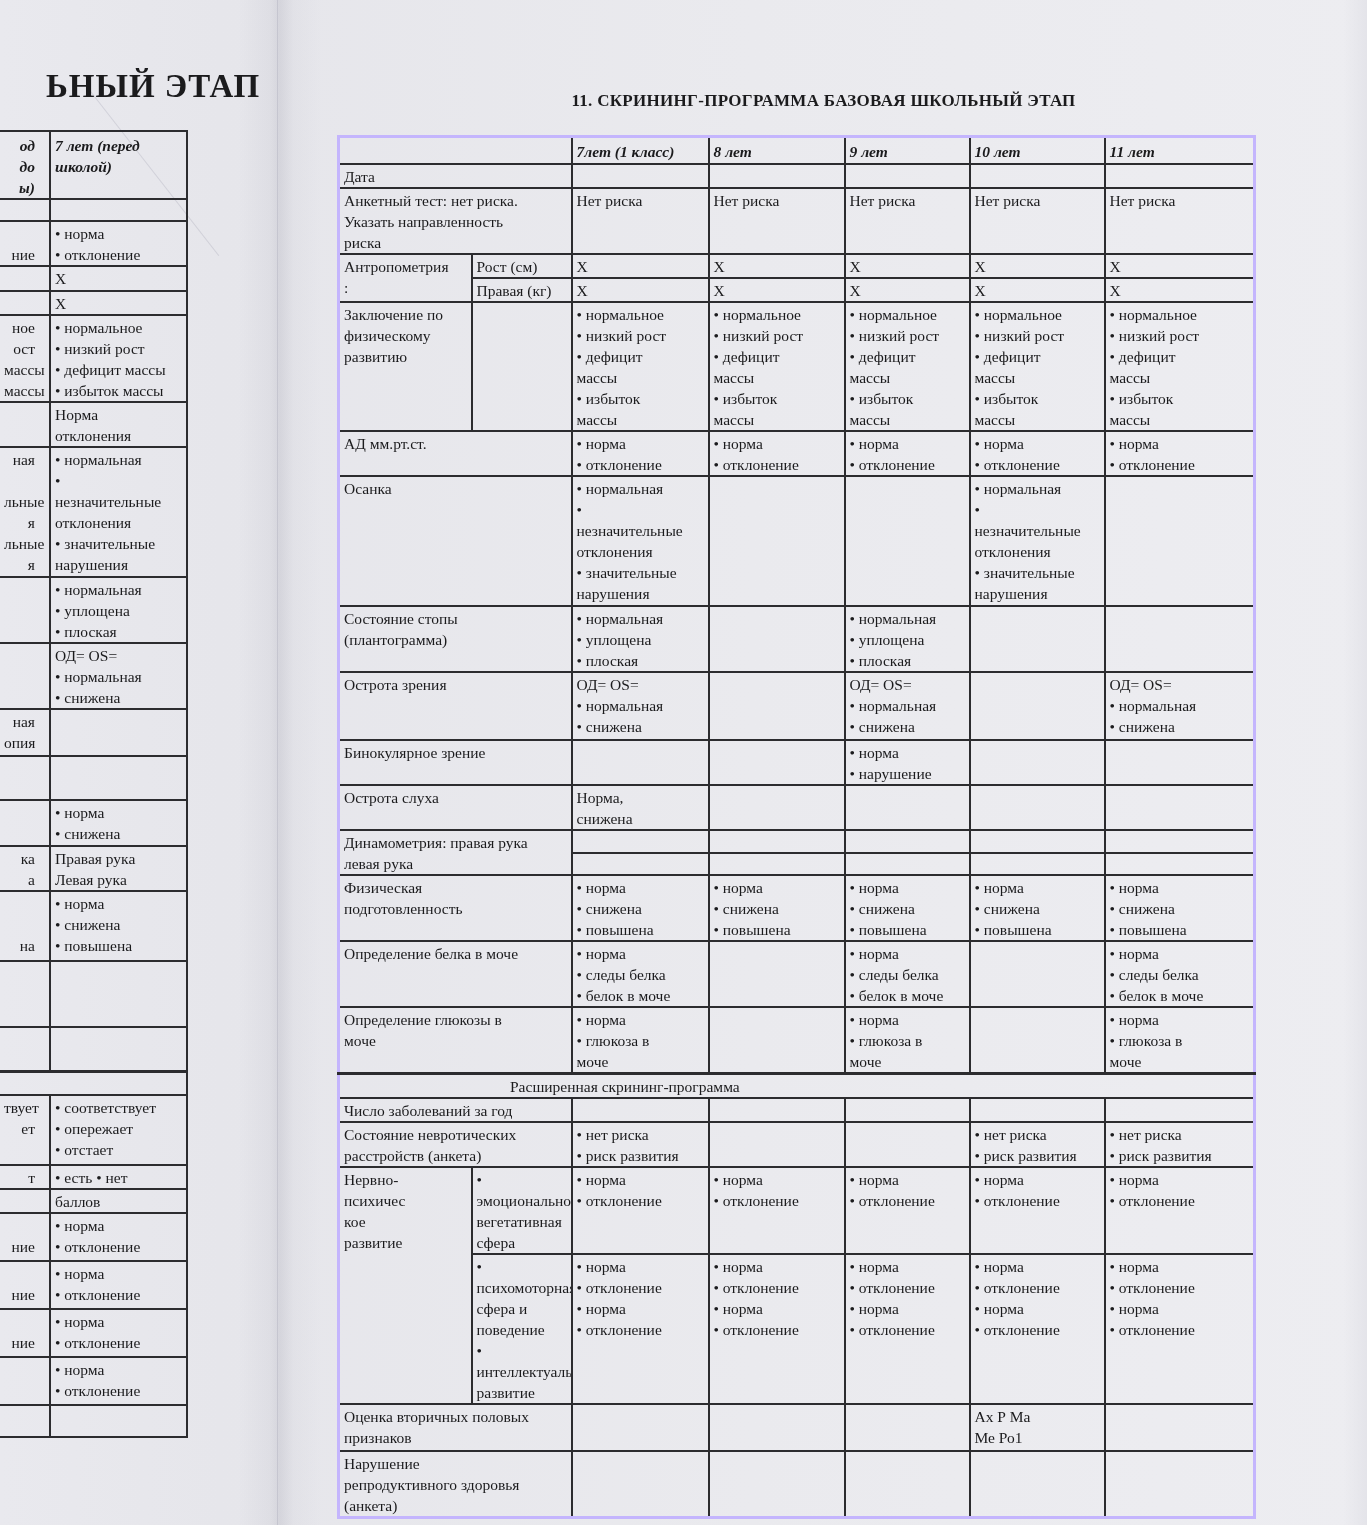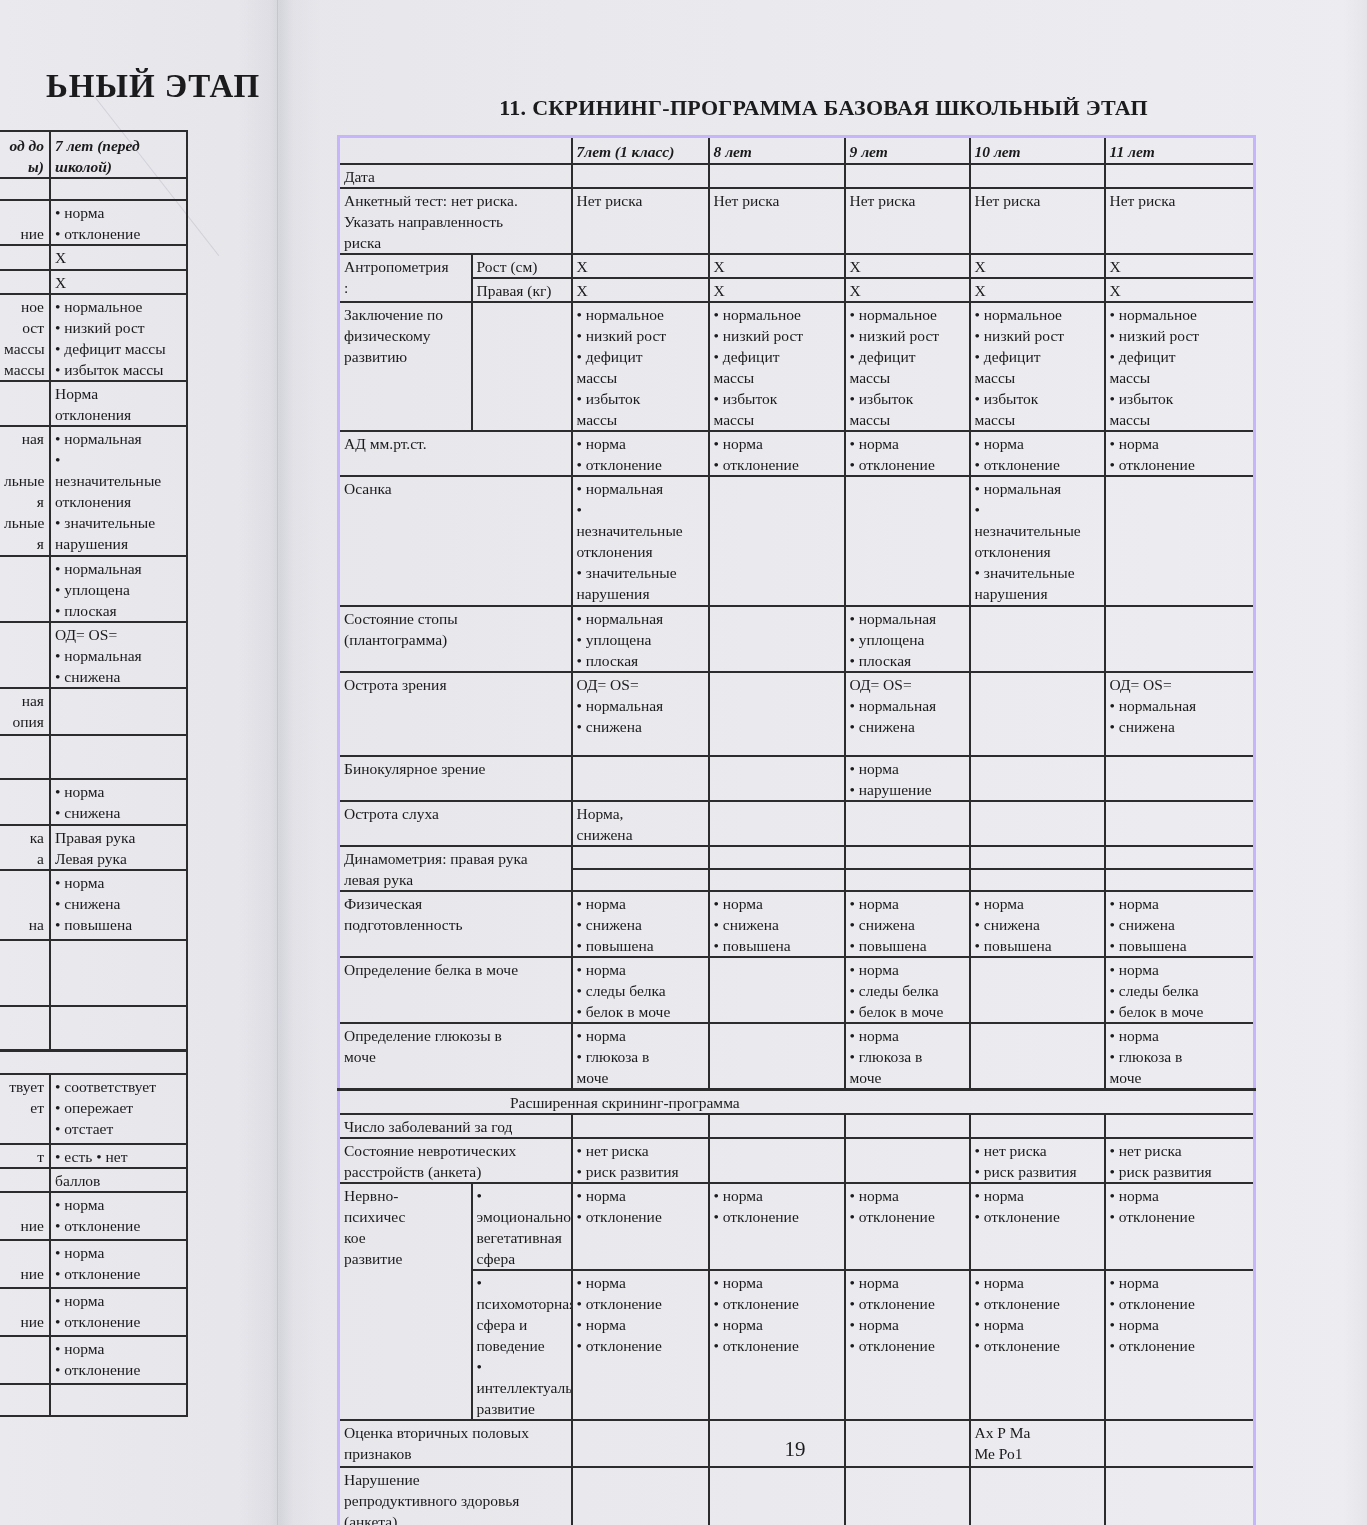--- a/index.html
+++ b/index.html
@@ -30,45 +30,45 @@
   }
   
   .page-left  { position:absolute; left:0; top:0; width:230px; height:100%; }
   .page-main  { position:absolute; left:280px; top:0; width:1087px; height:100%; }
   .title-frag {
     position:absolute; top:68px; left:0;
     font-size:33px; font-weight:bold; white-space:nowrap; letter-spacing:1px;padding-left:46px;
   }
   .main-title {
     position:absolute; top:80px; left:0; width:100%;
-    text-align:center; font-size:22px; font-weight:bold; letter-spacing:0.3px;
+    text-align:center; font-size:17px; font-weight:bold; letter-spacing:0.3px;
     white-space:nowrap;
   }
   .pageno {
     position:absolute; top:1437px; left:57px; width:916px;
     text-align:center; font-size:21px;
   }
   
   table { border-collapse:collapse; table-layout:fixed; }
   td {
     border:2px solid #2c2c2f; vertical-align:top;
     padding:1px 3px 0 4px; font-size:15.5px; line-height:21px;
     white-space:pre-line; overflow:hidden;
   }
   .mt { position:absolute; top:135px; left:57px; width:916px; border:3px solid #c4b5fd; }
   .lt { position:absolute; top:130px; left:0;  width:187px; border:2px solid #2c2c2f; border-left:none; }
-  .lt td:first-child { border-left:none; text-align:right; padding-right:5px; }
+  .lt td:first-child { border-left:none; text-align:right; padding-right:14px; }
   td.hd { font-weight:bold; font-style:italic; padding-top:3px; }
   td.ext-cell { padding-left:170px; }
   tr.thick-top td { border-top:3px solid #2c2c2f; }
   
   .h22{height:22px}.h23{height:23px}.h24{height:24px}.h25{height:25px}.h27{height:27px}
   .h32{height:32px}.h40{height:40px}.h43{height:43px}.h44{height:44px}.h45{height:45px}
   .h46{height:46px}.h47{height:47px}.h48{height:48px}.h60{height:60px}.h62{height:62px}
-  .h63{height:63px}.h65{height:65px}.h66{height:66px}.h68{height:84px}.h70{height:70px}
+  .h63{height:63px}.h65{height:65px}.h66{height:66px}.h68{height:68px}.h70{height:70px}
   .h84{height:84px}.h105{height:105px}.h130{height:130px}.h134{height:102px}
 </style>
 </head>
 <body>
 
 <div class="gutter"></div>
 <div class="crease-line"></div>
 <div class="corner-crease"></div>
 <div class="right-edge"></div>
 
@@ -571,14 +571,13 @@
 (анкета)</td>
       <td></td>
           <td></td>
       <td></td>
           <td></td>
       <td></td>
     </tr>
   </tbody>
     </table>
 
-  <div class="pageno">19</div>
 </div>
 
 </body></html>

